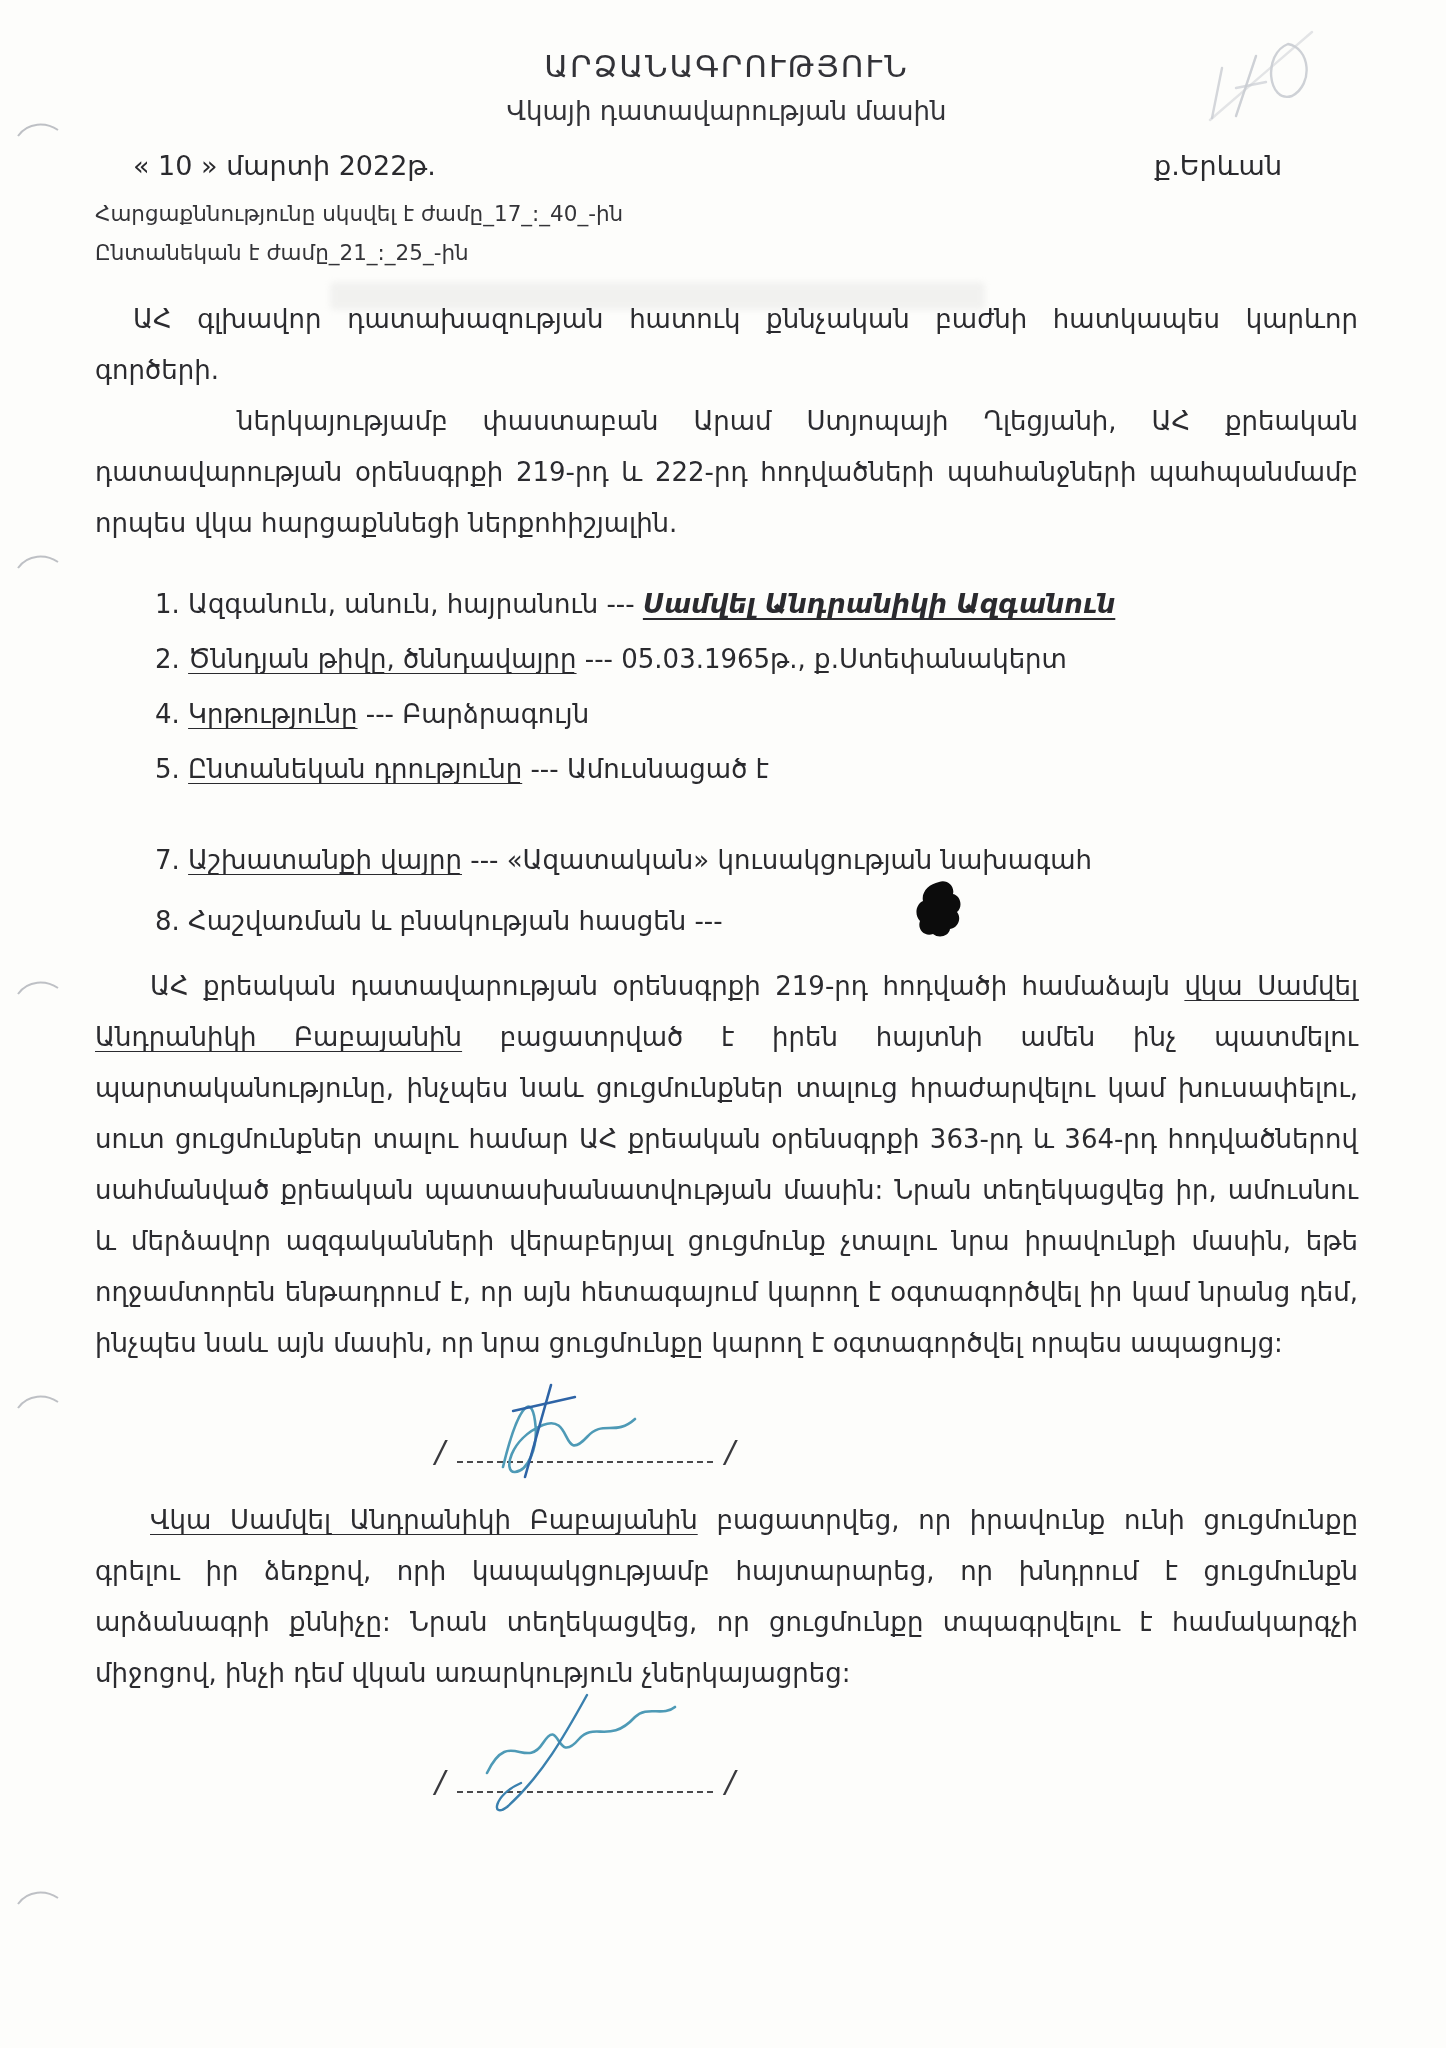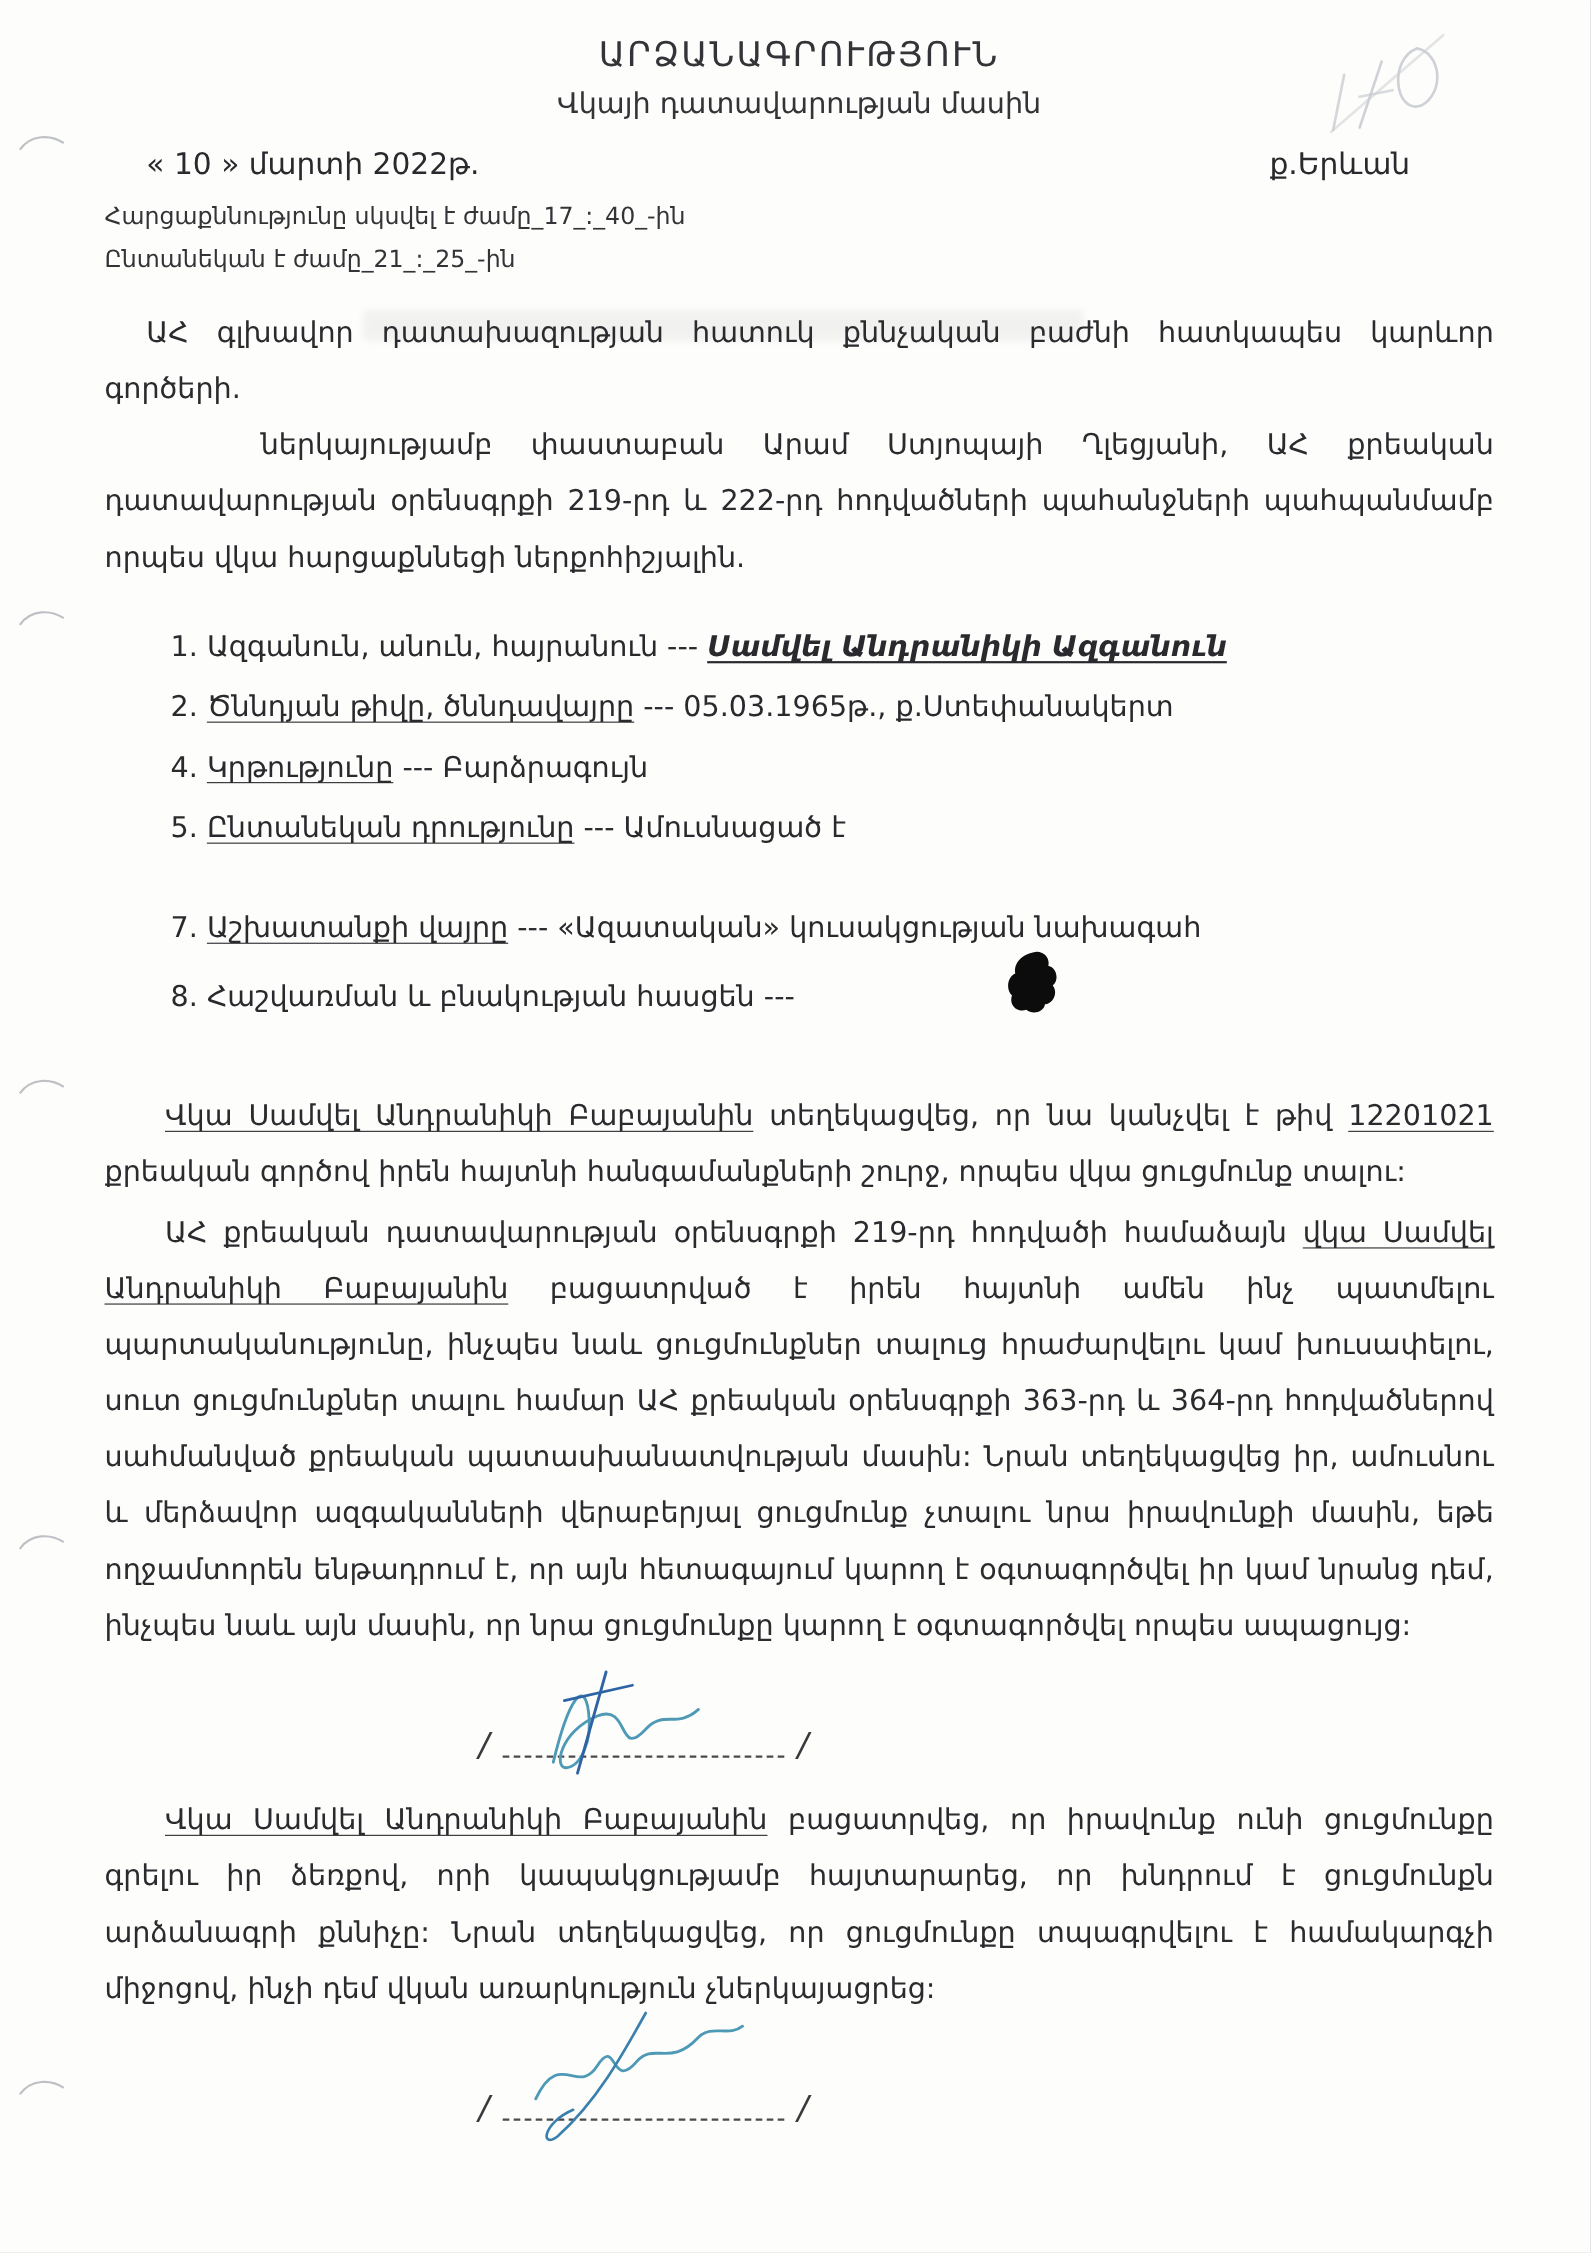--- a/index.html
+++ b/index.html
@@ -6,21 +6,21 @@
   .page{
     position:relative;
     width:1446px;height:2048px;
     margin:0 auto;
     background:#fdfdfb;
     font-family:"DejaVu Sans",sans-serif;
     color:#2a2a2e;
     overflow:hidden;
     box-shadow:0 0 6px rgba(0,0,0,.25);
   }
-  .content{position:absolute;left:95px;right:88px;top:32px;}
+  .content{position:absolute;left:95px;right:88px;top:48px;}
   .title{
     text-align:center;font-size:31px;letter-spacing:2px;
     font-weight:400;color:#333338;
   }
   .subtitle{text-align:center;font-size:26px;margin-top:12px;color:#333338;}
   .date-row{display:flex;margin-top:24px;font-size:27px;}
   .date-left{margin-left:38px;}
   .city-right{margin-left:auto;margin-right:76px;}
   .times{margin-top:14px;font-size:21.5px;text-align:left;padding-right:220px;line-height:1.8;color:#343438;}
   p{margin:0;font-size:26px;line-height:51px;text-align:justify;color:#2b2b2f;}
@@ -142,21 +142,20 @@
         <span class="lbl-u">Աշխատանքի վայրը</span><span> --- </span><span>«Ազատական» կուսակցության նախագահ</span>
       </div>
       <div class="item">
         <span>8.</span>
         <span>Հաշվառման և բնակության հասցեն</span><span> --- </span><span></span><span class="blob"><svg width="46" height="58" viewBox="0 0 46 58">
               <path d="M23,2 C31,-1 39,6 37,14 C45,16 47,27 41,32 C46,38 42,48 34,49 C33,56 23,59 17,54 C8,57 1,49 4,41 C-2,35 0,24 7,21 C5,12 13,4 23,2 Z" fill="#0c0c0c"></path>
             </svg></span>
       </div>
     </div>
 
-    <p class="p-notice"><span class="u">Վկա Սամվել Անդրանիկի Բաբայանին</span><span> տեղեկացվեց, որ նա կանչվել է թիվ </span><span class="u">12201021</span><span> քրեական գործով իրեն հայտնի հանգամանքների շուրջ, որպես վկա ցուցմունք տալու:</span></p>
 
     <p class="p-rights"><span>ԱՀ քրեական դատավարության օրենսգրքի 219-րդ հոդվածի համաձայն </span><span class="u">վկա Սամվել Անդրանիկի Բաբայանին</span><span> բացատրված է իրեն հայտնի ամեն ինչ պատմելու պարտականությունը, ինչպես նաև ցուցմունքներ տալուց հրաժարվելու կամ խուսափելու, սուտ ցուցմունքներ տալու համար ԱՀ քրեական օրենսգրքի 363-րդ և 364-րդ հոդվածներով սահմանված քրեական պատասխանատվության մասին: Նրան տեղեկացվեց իր, ամուսնու և մերձավոր ազգականների վերաբերյալ ցուցմունք չտալու նրա իրավունքի մասին, եթե ողջամտորեն ենթադրում է, որ այն հետագայում կարող է օգտագործվել իր կամ նրանց դեմ, ինչպես նաև այն մասին, որ նրա ցուցմունքը կարող է օգտագործվել որպես ապացույց:</span></p>
 
     <div class="sig">
       <span class="slash l">/</span>
       <span class="line"></span>
       <span class="slash r">/</span>
       <svg width="235" height="130" viewBox="0 0 235 130">
         <g fill="none" stroke-linecap="round">
           <path d="M40,100 C54,42 68,24 72,54 C76,82 64,104 52,105 C40,106 46,72 80,58 C110,46 98,98 124,70 C140,52 152,70 172,52" stroke="#4e9ab6" stroke-width="2.6"></path>

